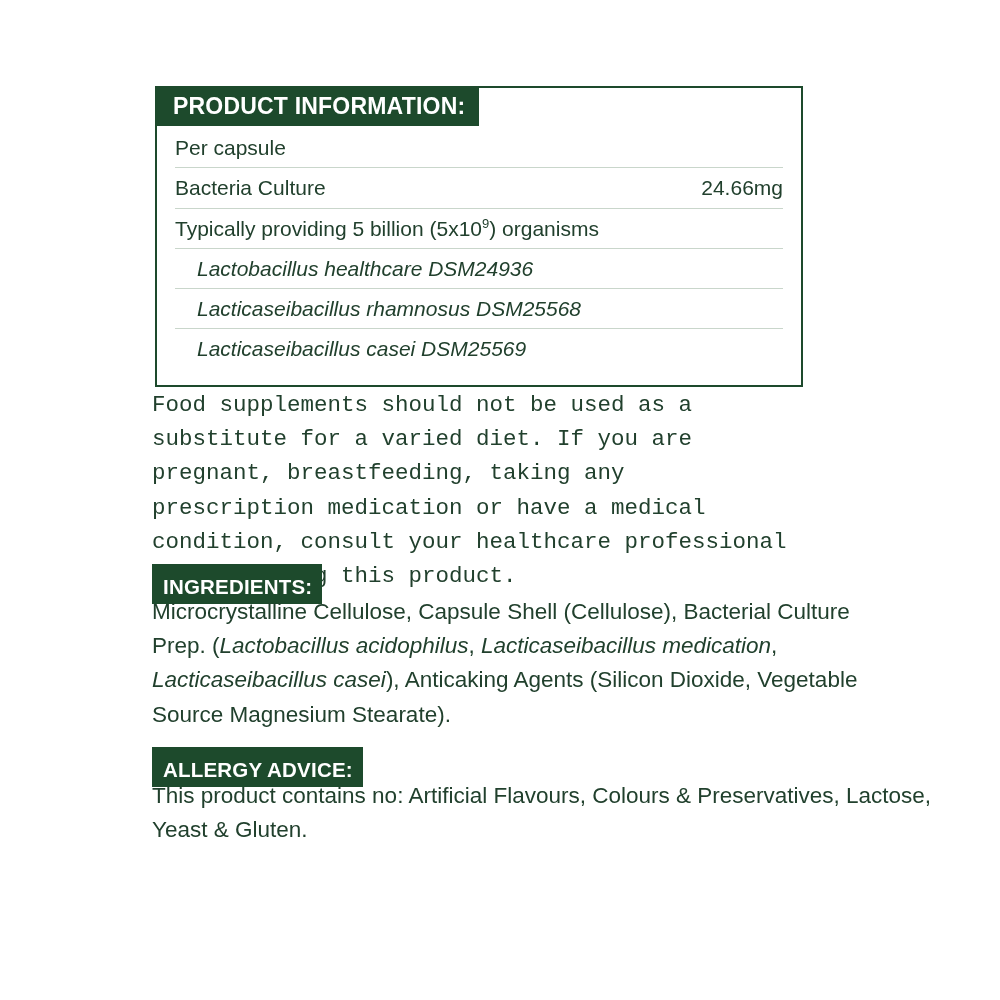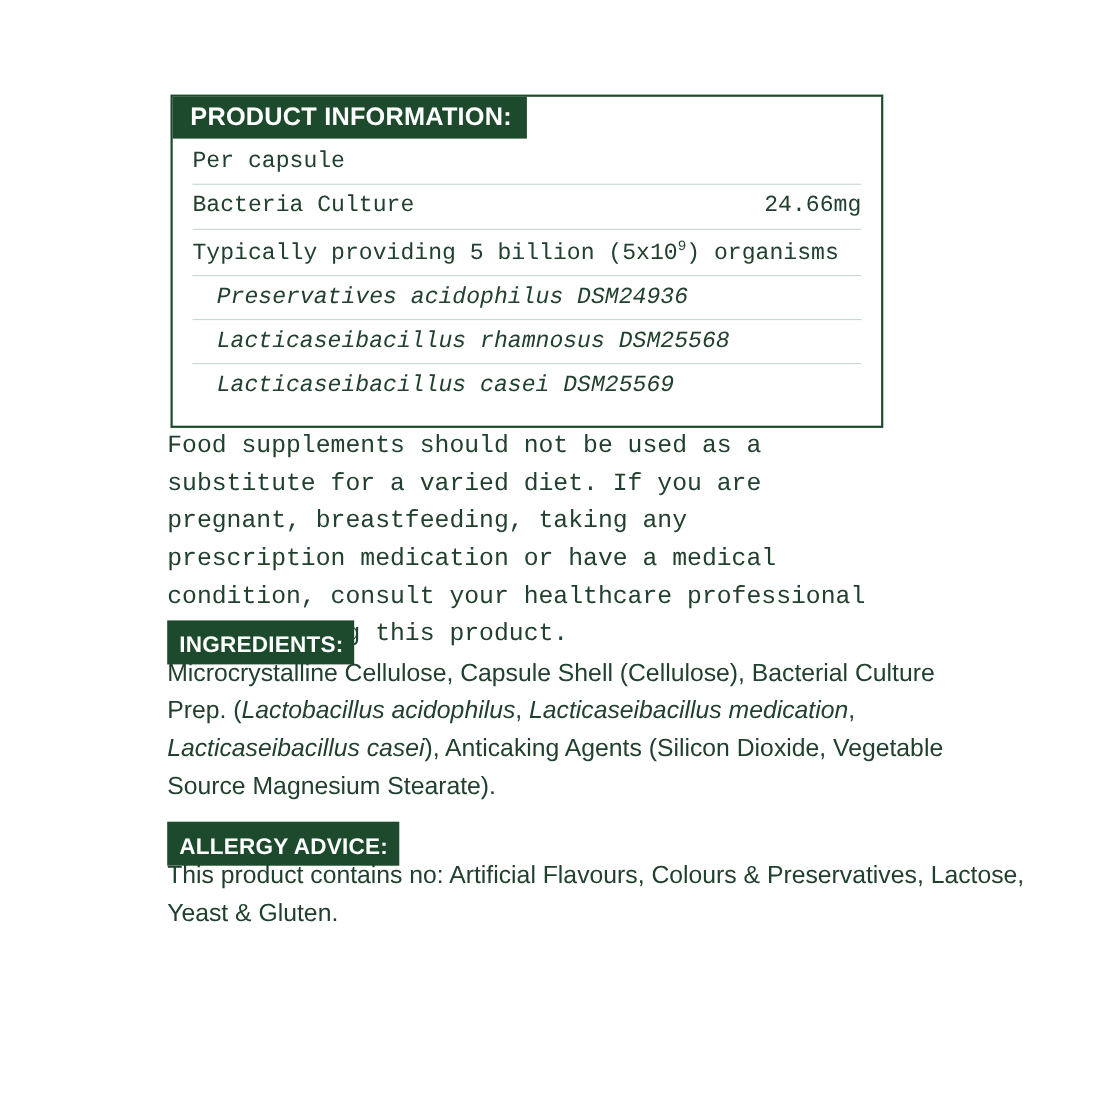--- a/index.html
+++ b/index.html
@@ -47,21 +47,20 @@
   }
   .row {
     display: flex;
     justify-content: space-between;
     align-items: flex-end;
     font-size: 21px;
     line-height: 1.25;
     color: #21402d;
     padding: 7px 0 6px 0;
     border-bottom: 1px solid #c9d6cb;
-    font-family: Liberation Mono, monospace;
   }
   .row .label { white-space: nowrap; }
   .row .value { white-space: nowrap; }
   .row.sub {
     font-style: italic;
     padding-left: 22px;
     font-size: 21px;
   }
   .row.last {
     border-bottom: none;
@@ -119,21 +118,21 @@
         <span class="label">Bacteria Culture</span>
         <span class="value">24.66mg</span>
       </div>
 
       <div class="row">
         <span class="label">Typically providing 5 billion (5x10<sup>9</sup>) organisms</span>
         <span class="value"></span>
       </div>
 
       <div class="row sub">
-        <span class="label">Preservatives acidophilus DSM24936</span>
+        <span class="label">Lactobacillus healthcare DSM24936</span>
       </div>
 
       <div class="row sub">
         <span class="label">Lacticaseibacillus rhamnosus DSM25568</span>
       </div>
 
       <div class="row sub last">
         <span class="label">Lacticaseibacillus casei  DSM25569</span>
       </div>
     </div>

